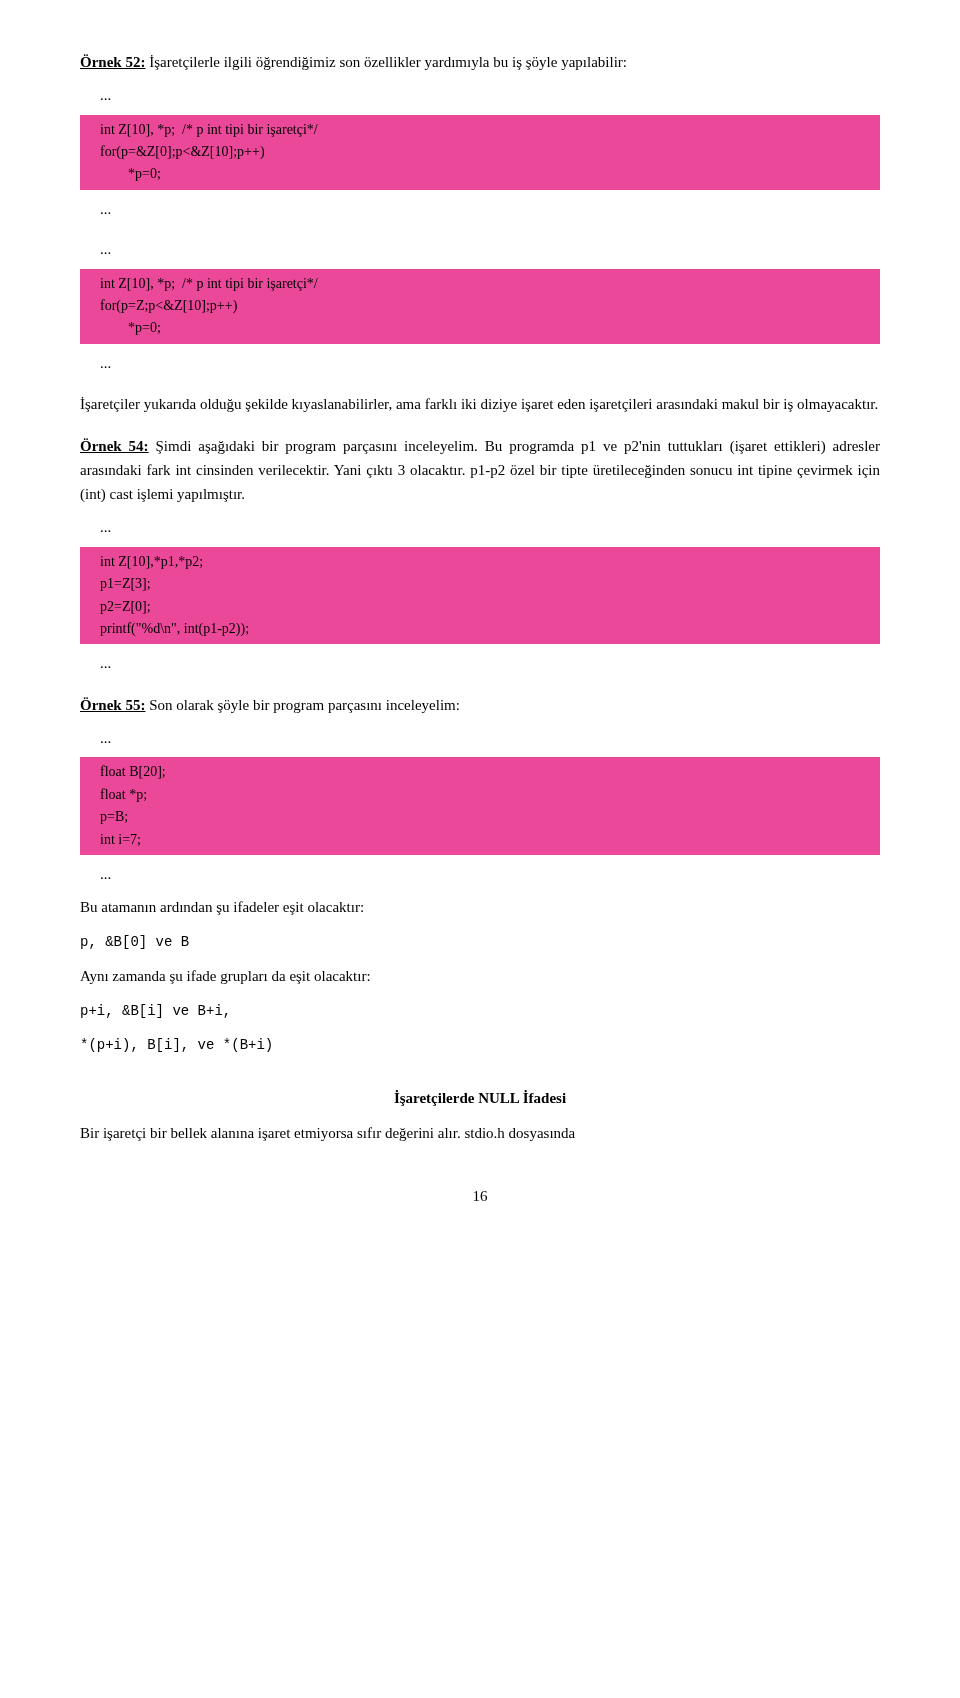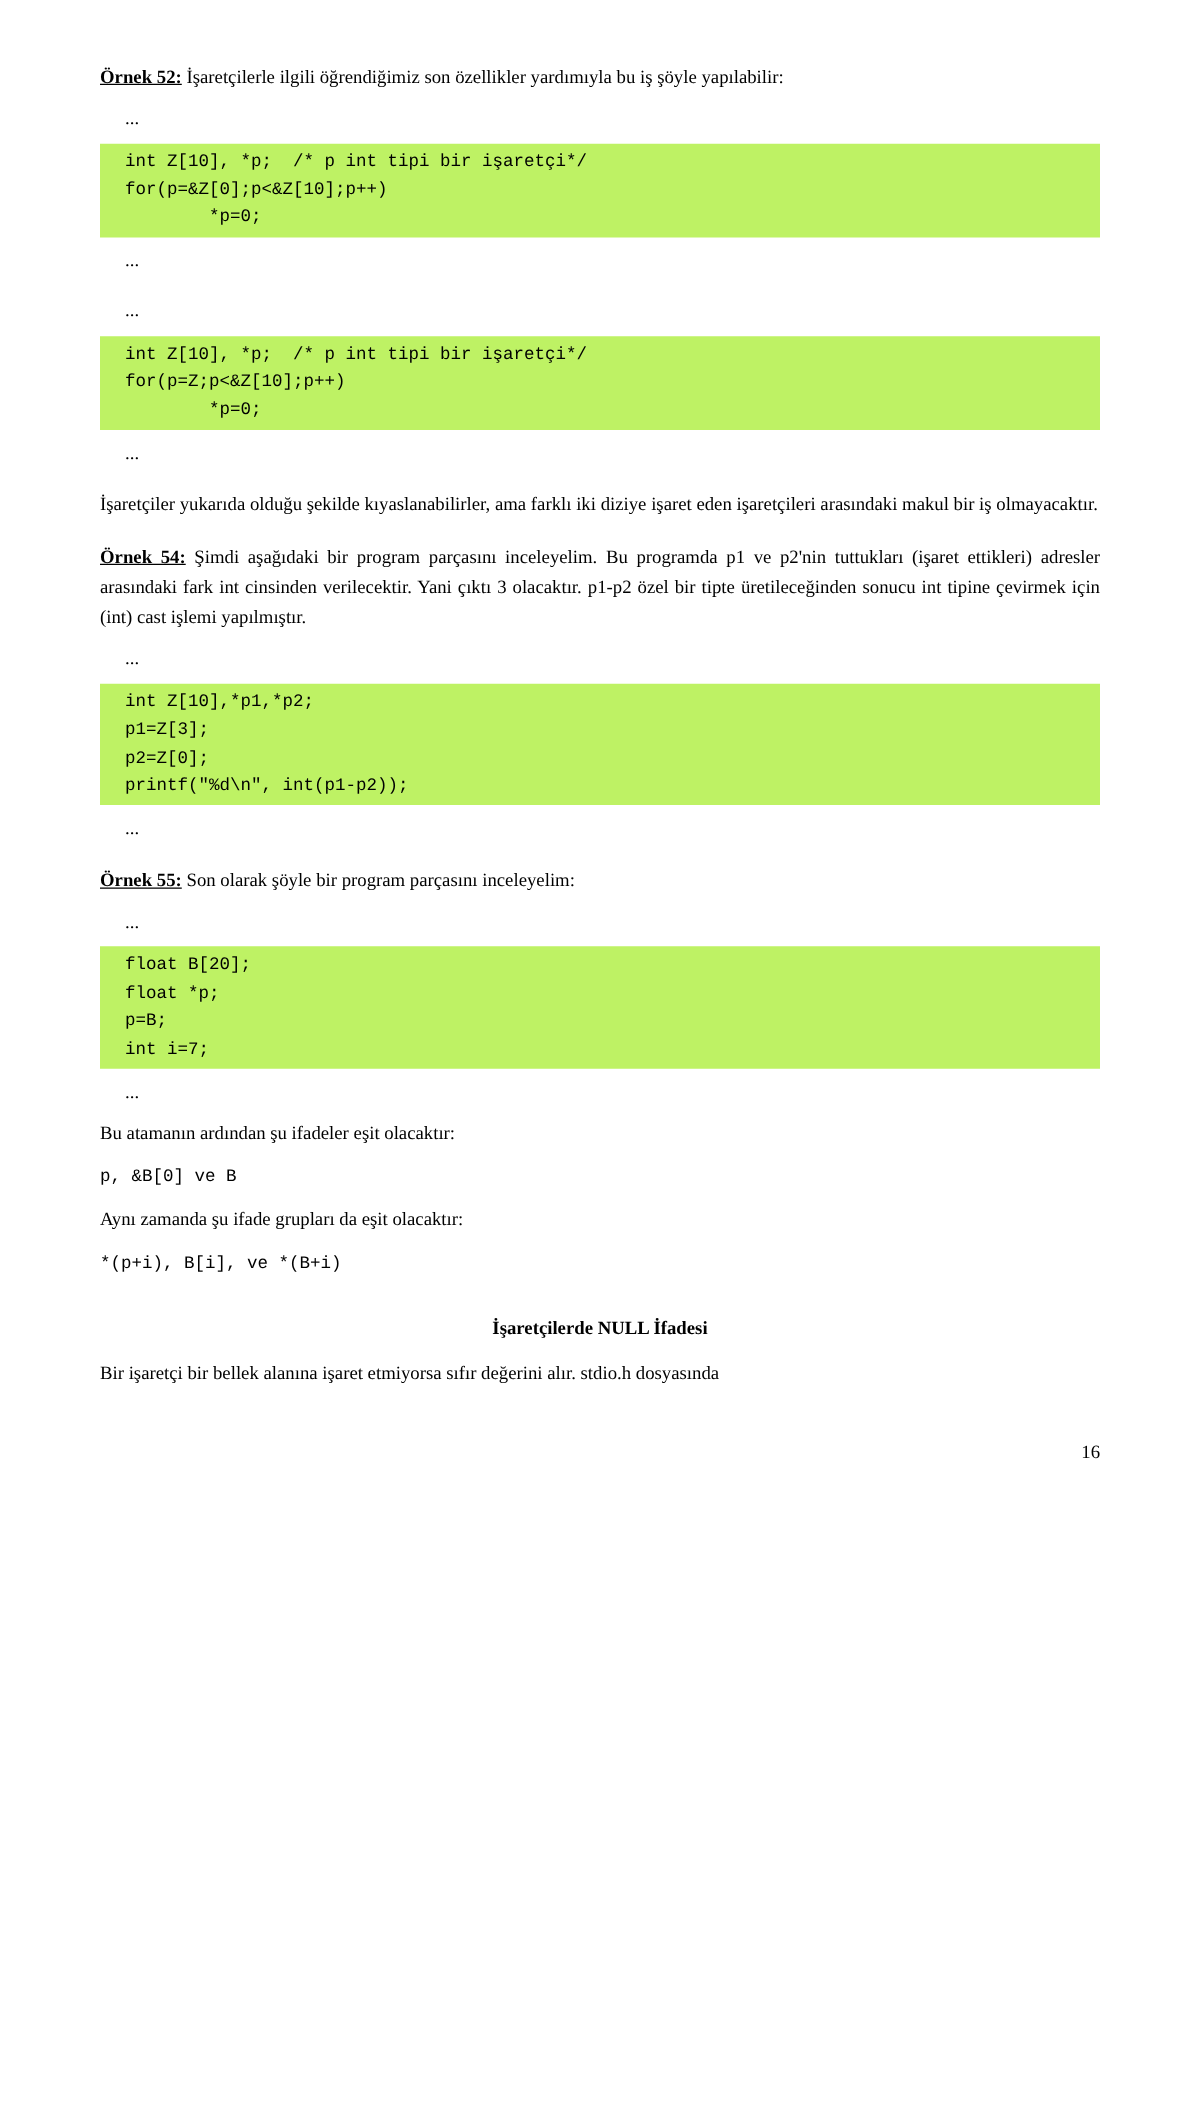--- a/index.html
+++ b/index.html
@@ -11,23 +11,23 @@
       background: #ffffff;
       font-family: "Times New Roman", Times, serif;
       font-size: 15px;
       color: #000000;
       width: 960px;
       min-height: 1698px;
       padding: 40px 80px 60px 80px;
       line-height: 1.5;
     }
     .code-block {
-      font-family: Liberation Mono, monospace;
+      font-family: Liberation Serif, serif;
       font-size: 14px;
-      background: #bef264;
+      background: #ec4899;
       margin: 8px 0 8px 0;
       padding: 4px 0 4px 20px;
       line-height: 1.6;
       white-space: pre;
     }
     .ellipsis {
       font-family: "Times New Roman", Times, serif;
       font-size: 15px;
       margin: 4px 0 4px 20px;
       display: block;
@@ -40,21 +40,21 @@
     .section-block {
       margin-bottom: 18px;
     }
     .center-text {
       text-align: center;
       font-weight: bold;
       font-size: 15px;
       margin: 30px 0 12px 0;
     }
     .page-number {
-      text-align: right;
+      text-align: center;
       margin-top: 40px;
       font-size: 15px;
     }
     .inline-code {
       font-family: "Courier New", Courier, monospace;
       font-size: 14px;
     }
     .example-label {
       font-weight: bold;
       text-decoration: underline;
@@ -116,20 +116,23 @@
     <span class="ellipsis">...</span>
 
     <p class="paragraph">Bu atamanın ardından şu ifadeler eşit olacaktır:</p>
 
     <p class="paragraph">
       <span class="inline-code">p,  &amp;B[0]  ve  B</span>
     </p>
 
     <p class="paragraph">Aynı zamanda şu ifade grupları da eşit olacaktır:</p>
 
+    <p class="paragraph">
+      <span class="inline-code">p+i,   &amp;B[i]  ve  B+i,</span>
+    </p>
 
     <p class="paragraph">
       <span class="inline-code">*(p+i),  B[i],  ve  *(B+i)</span>
     </p>
   </div>
 
   <div class="section-block">
     <div class="center-text">İşaretçilerde NULL İfadesi</div>
     <p class="paragraph">Bir işaretçi bir bellek alanına işaret etmiyorsa sıfır değerini alır. stdio.h  dosyasında</p>
   </div>

